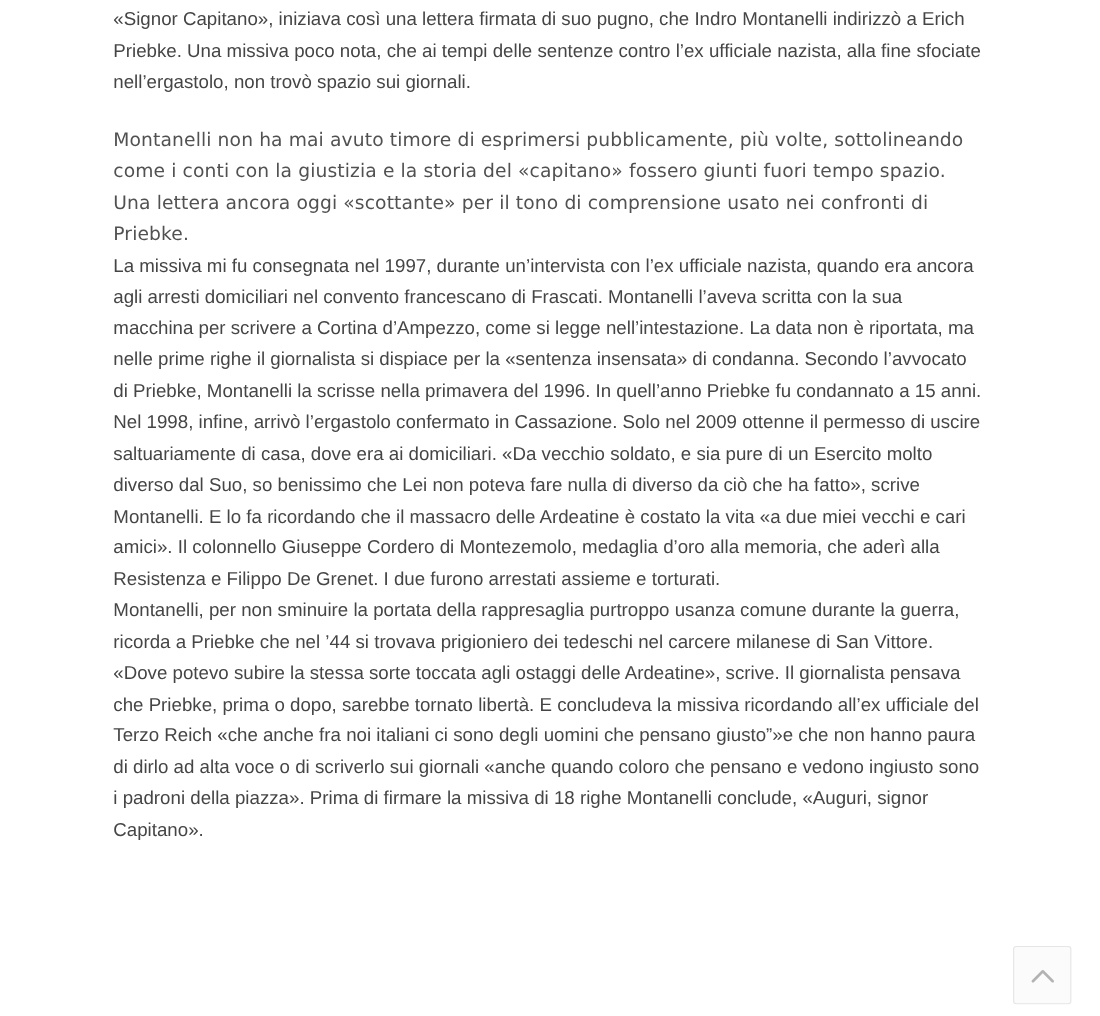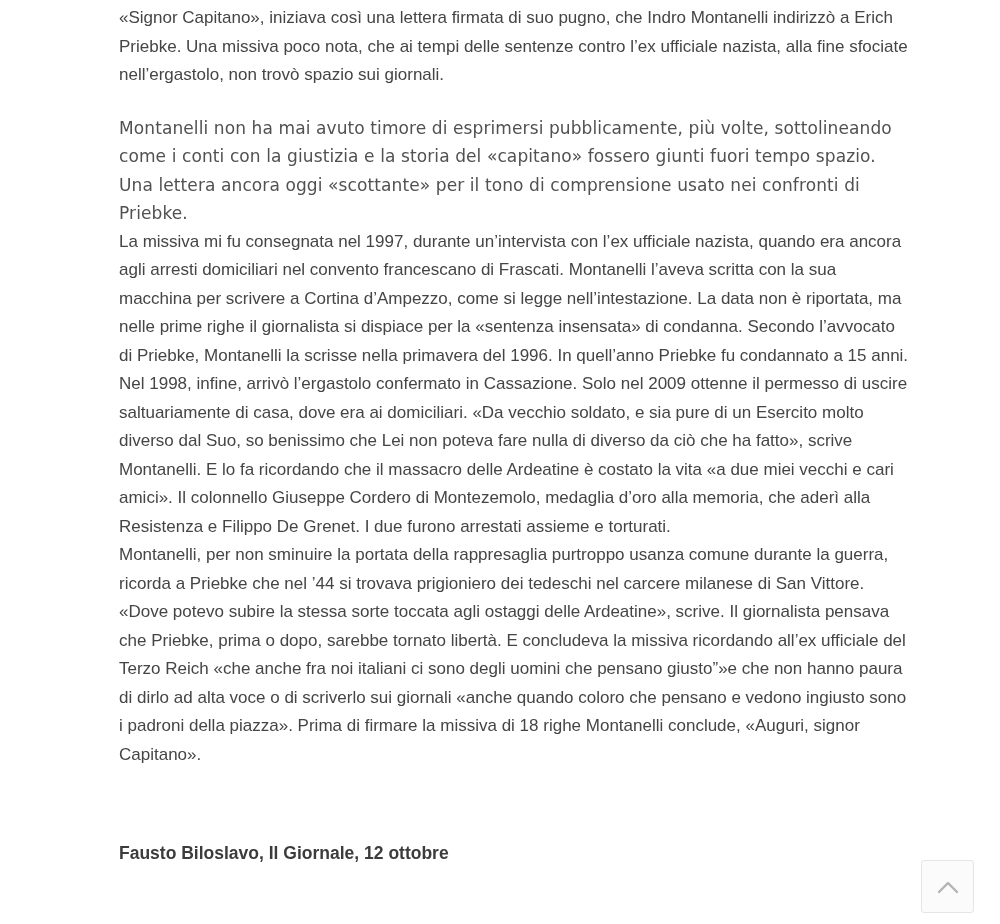--- a/index.html
+++ b/index.html
@@ -9,21 +9,21 @@
   }
   body {
     width: 1000px;
     height: 924px;
     position: relative;
     overflow: hidden;
     font-family: "Liberation Sans", sans-serif;
   }
   .article {
     position: absolute;
-    left: 119px;
+    left: 103px;
     top: 4px;
     width: 791px;
     color: #454545;
     font-size: 17px;
     line-height: 28.5px;
   }
   .para {
     margin: 0;
   }
   .para.lead {
@@ -63,21 +63,20 @@
   }
 </style>
 </head>
 <body>
 
 <article class="article">
   <p class="para lead">«Signor Capitano», iniziava così una lettera firmata di suo pugno, che Indro Montanelli indirizzò a Erich Priebke. Una missiva poco nota, che ai tempi delle sentenze contro l’ex ufficiale nazista, alla fine sfociate nell’ergastolo, non trovò spazio sui giornali.</p>
   <p class="para alt">Montanelli non ha mai avuto timore di esprimersi pubblicamente, più volte, sottolineando come i conti con la giustizia e la storia del «capitano» fossero giunti fuori tempo spazio. Una lettera ancora oggi «scottante» per il tono di comprensione usato nei confronti di Priebke.</p>
   <p class="para">La missiva mi fu consegnata nel 1997, durante un’intervista con l’ex ufficiale nazista, quando era ancora agli arresti domiciliari nel convento francescano di Frascati. Montanelli l’aveva scritta con la sua macchina per scrivere a Cortina d’Ampezzo, come si legge nell’intestazione. La data non è riportata, ma nelle prime righe il giornalista si dispiace per la «sentenza insensata» di condanna. Secondo l’avvocato di Priebke, Montanelli la scrisse nella primavera del 1996. In quell’anno Priebke fu condannato a 15 anni. Nel 1998, infine, arrivò l’ergastolo confermato in Cassazione. Solo nel 2009 ottenne il permesso di uscire saltuariamente di casa, dove era ai domiciliari. «Da vecchio soldato, e sia pure di un Esercito molto diverso dal Suo, so benissimo che Lei non poteva fare nulla di diverso da ciò che ha fatto», scrive Montanelli. E lo fa ricordando che il massacro delle Ardeatine è costato la vita «a due miei vecchi e cari amici». Il colonnello Giuseppe Cordero di Montezemolo, medaglia d’oro alla memoria, che aderì alla Resistenza e Filippo De Grenet. I due furono arrestati assieme e torturati.</p>
   <p class="para">Montanelli, per non sminuire la portata della rappresaglia purtroppo usanza comune durante la guerra, ricorda a Priebke che nel ’44 si trovava prigioniero dei tedeschi nel carcere milanese di San Vittore. «Dove potevo subire la stessa sorte toccata agli ostaggi delle Ardeatine», scrive. Il giornalista pensava che Priebke, prima o dopo, sarebbe tornato libertà. E concludeva la missiva ricordando all’ex ufficiale del Terzo Reich «che anche fra noi italiani ci sono degli uomini che pensano giusto”»e che non hanno paura di dirlo ad alta voce o di scriverlo sui giornali «anche quando coloro che pensano e vedono ingiusto sono i padroni della piazza». Prima di firmare la missiva di 18 righe Montanelli conclude, «Auguri, signor Capitano».</p>
-  <p class="byline">Fausto Biloslavo, Il Giornale, 12 ottobre</p>
 </article>
 
 <button class="scroll-top" aria-label="Scroll to top">
   <span>
     <svg width="30" height="18" viewBox="0 0 30 18">
       <polyline points="6,14 15,5 24,14" fill="none" stroke="#b3b3b3" stroke-width="2.4" stroke-linecap="round" stroke-linejoin="round"></polyline>
     </svg>
   </span>
 </button>
 

